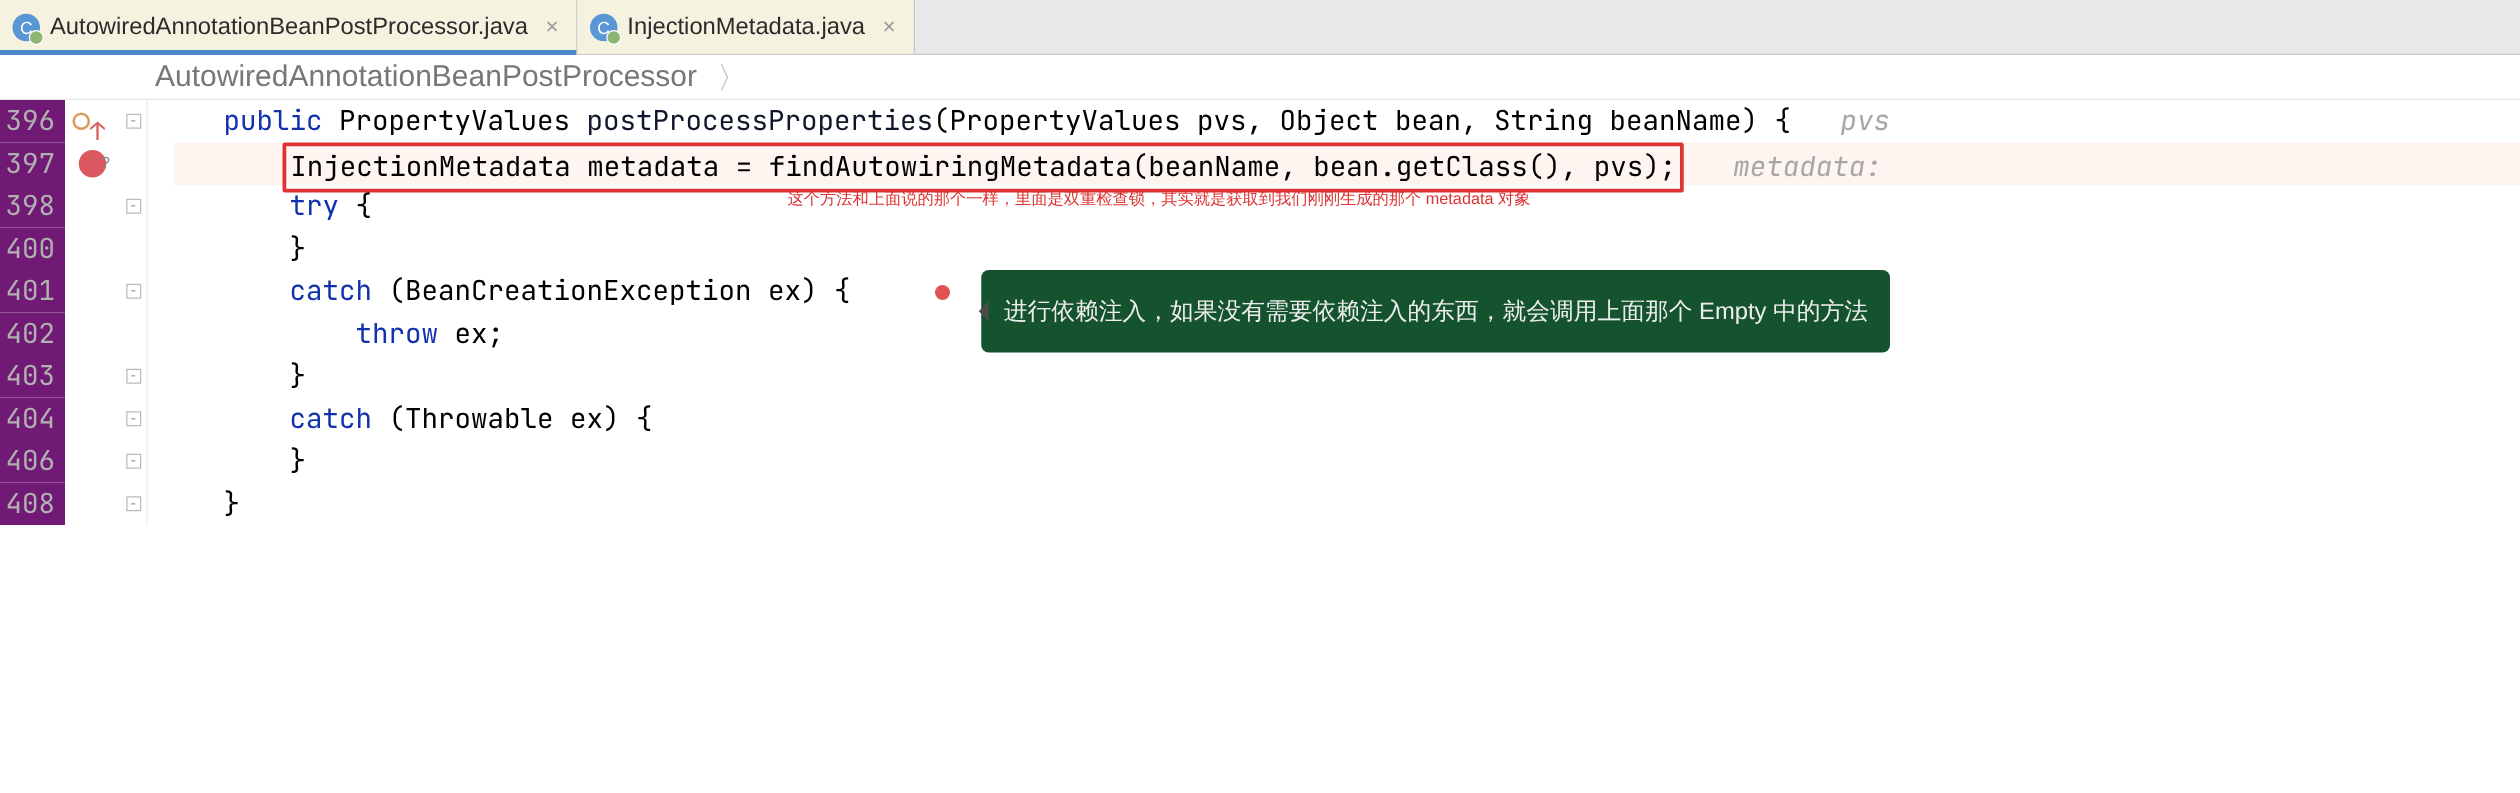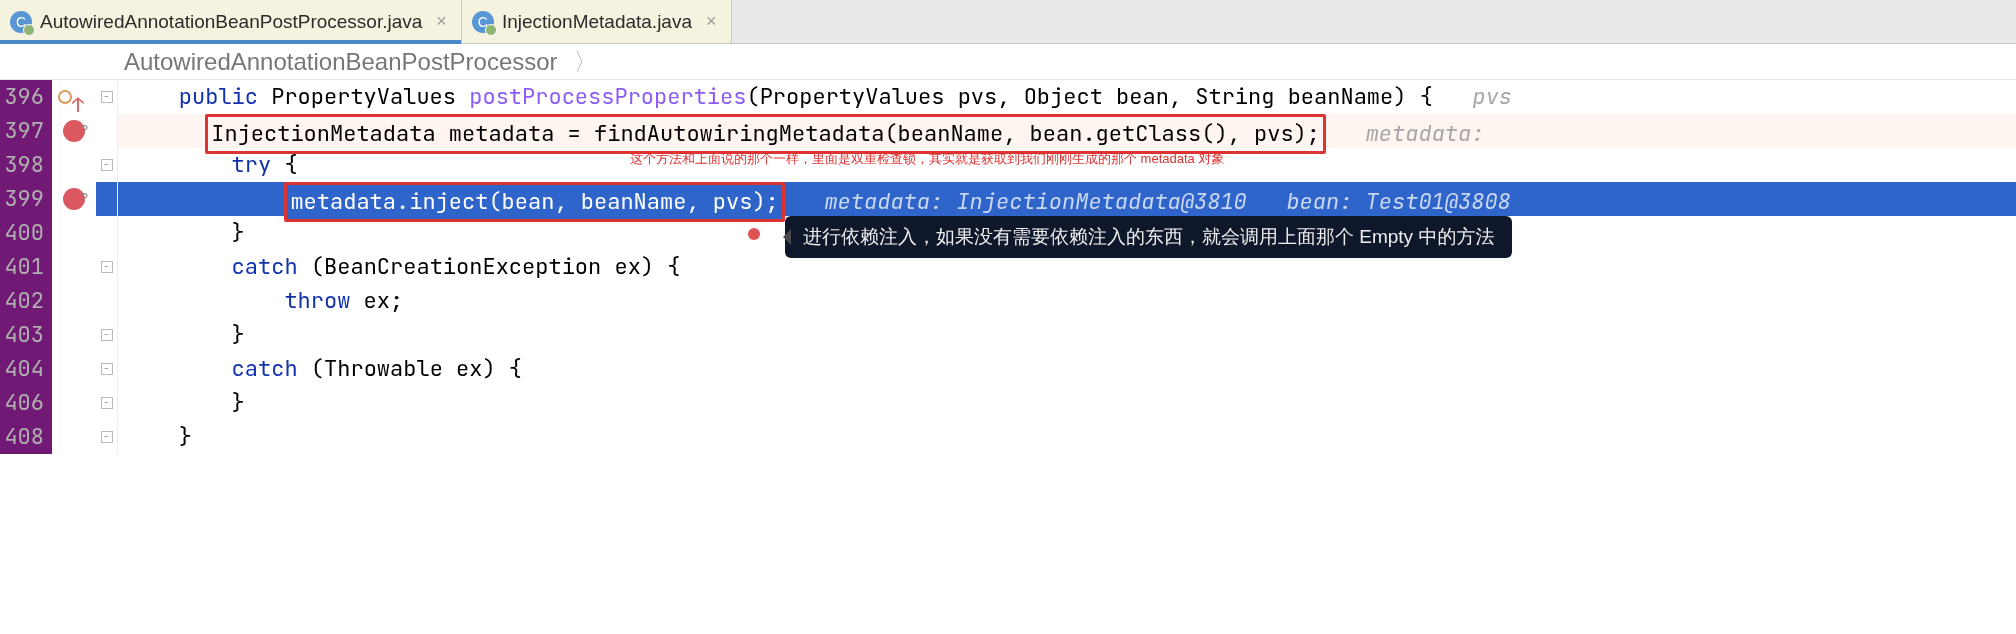--- a/index.html
+++ b/index.html
@@ -15,36 +15,36 @@
   .breadcrumb { height:36px; display:flex; align-items:center; padding-left:124px; gap:16px; font-family:-apple-system,"Segoe UI",sans-serif; font-size:24px; color:#777; background:#fff; border-bottom:1px solid #e5e5e5; }
   .breadcrumb .sep { color:#bbb; }
   .editor { position:relative; }
   .row { display:flex; align-items:stretch; height:34px; line-height:34px; white-space:pre; }
   .gutter-ln { width:52px; text-align:right; padding-right:8px; color:#b0b0b0; font-family:inherit; background:#701a75; }
   .gutter-ic { width:44px; background:#fff; display:flex; align-items:center; justify-content:center; position:relative; }
   .gutter-fold { width:22px; background:#fff; display:flex; align-items:center; justify-content:center; color:#bfbfbf; font-size:14px; border-right:1px solid #eee; }
   .code { flex:1; padding-left:8px; position:relative; }
   .row.sel .code, .row.sel .gutter-fold { background:#2f65ca; color:#fff; }
   .row.sel .code .inline-hint { color:#c9d8f0; font-style:italic; }
-  .row.hl .code { background:#fff5f0; }
+  .row.hl .code { background:#fff5f0;margin-left:21px; }
   .kw { color:#1232ac; }
   .type { color:#000;margin-top:33px; }
-  .decl { color:#8b5cf6;text-align:center; }
+  .decl { color:#0f172a;text-align:center; }
   .str { color:#2e7d32; }
   .mute { color:#a7a7a7; font-style:italic; }
   .ann-red { position:absolute; font-family:"PingFang SC","Microsoft YaHei",sans-serif; font-size:13px; color:#d33; font-weight:500; white-space:nowrap; }
   .red-box { display:inline-block; border:3px solid #d33; padding:0 3px; border-radius:2px; }
   .red-box.sel { background:#2f65ca; color:#fff; }
   .bp-bug { width:22px; height:22px; border-radius:50%; background:#db5860; position:relative; }
   .bp-bug::after { content:"?"; position:absolute; right:-3px; bottom:-5px; font-size:13px; color:#888; font-family:sans-serif; }
   .up-arrow { width:18px;height:18px; }
   .up-arrow::before { content:"↑"; color:#db5c5c; font-weight:bold; font-size:20px; }
   .override { width:14px;height:14px;border-radius:50%;border:2px solid #db9a5c; position:absolute; left:6px; }
   .fold-h { width:12px;height:12px;border:1px solid #bbb; font-size:10px; line-height:10px; text-align:center; color:#888; background:#fff; }
-  .tooltip { position:absolute; background:#0f172a; color:#eee; font-family:"PingFang SC","Microsoft YaHei",sans-serif; font-size:19px; padding:8px 18px; border-radius:6px; white-space:nowrap; }
+  .tooltip { position:absolute; background:#14532d; color:#eee; font-family:"PingFang SC","Microsoft YaHei",sans-serif; font-size:19px; padding:20px 18px; border-radius:6px; white-space:nowrap; }
   .tooltip::before { content:""; position:absolute; left:-10px; top:50%; transform:translateY(-50%); border:8px solid transparent; border-right-color:#4a4a4a; }
   .red-dot { position:absolute; width:12px; height:12px; border-radius:50%; background:#e05252; }
 </style>
 </head>
 <body>
 
 <div class="tab-bar">
   <div class="tab active">
     <span class="file-icon">C</span>
     <span>AutowiredAnnotationBeanPostProcessor.java</span>
@@ -80,26 +80,20 @@
 
   <div class="row">
     <div class="gutter-ln">398</div>
     <div class="gutter-ic"></div>
     <div class="gutter-fold"><span class="fold-h">−</span></div>
     <div class="code">        <span class="kw">try</span> {</div>
   </div>
 
   <div class="ann-red" style="top:70px; left:630px;">这个方法和上面说的那个一样，里面是双重检查锁，其实就是获取到我们刚刚生成的那个 metadata 对象</div>
 
-  <div class="row sel">
-    <div class="gutter-ln">399</div>
-    <div class="gutter-ic"><span class="bp-bug"></span></div>
-    <div class="gutter-fold"></div>
-    <div class="code">            <span class="red-box sel">metadata.inject(bean, beanName, pvs);</span>   <span class="inline-hint">metadata: InjectionMetadata@3810   bean: Test01@3808</span></div>
-  </div>
 
   <div class="row">
     <div class="gutter-ln">400</div>
     <div class="gutter-ic"></div>
     <div class="gutter-fold"></div>
     <div class="code">        <span>}</span></div>
   </div>
 
   <div class="red-dot" style="top:148px; left:748px;"></div>
   <div class="tooltip" style="top:136px; left:785px;">进行依赖注入，如果没有需要依赖注入的东西，就会调用上面那个 Empty 中的方法</div>

